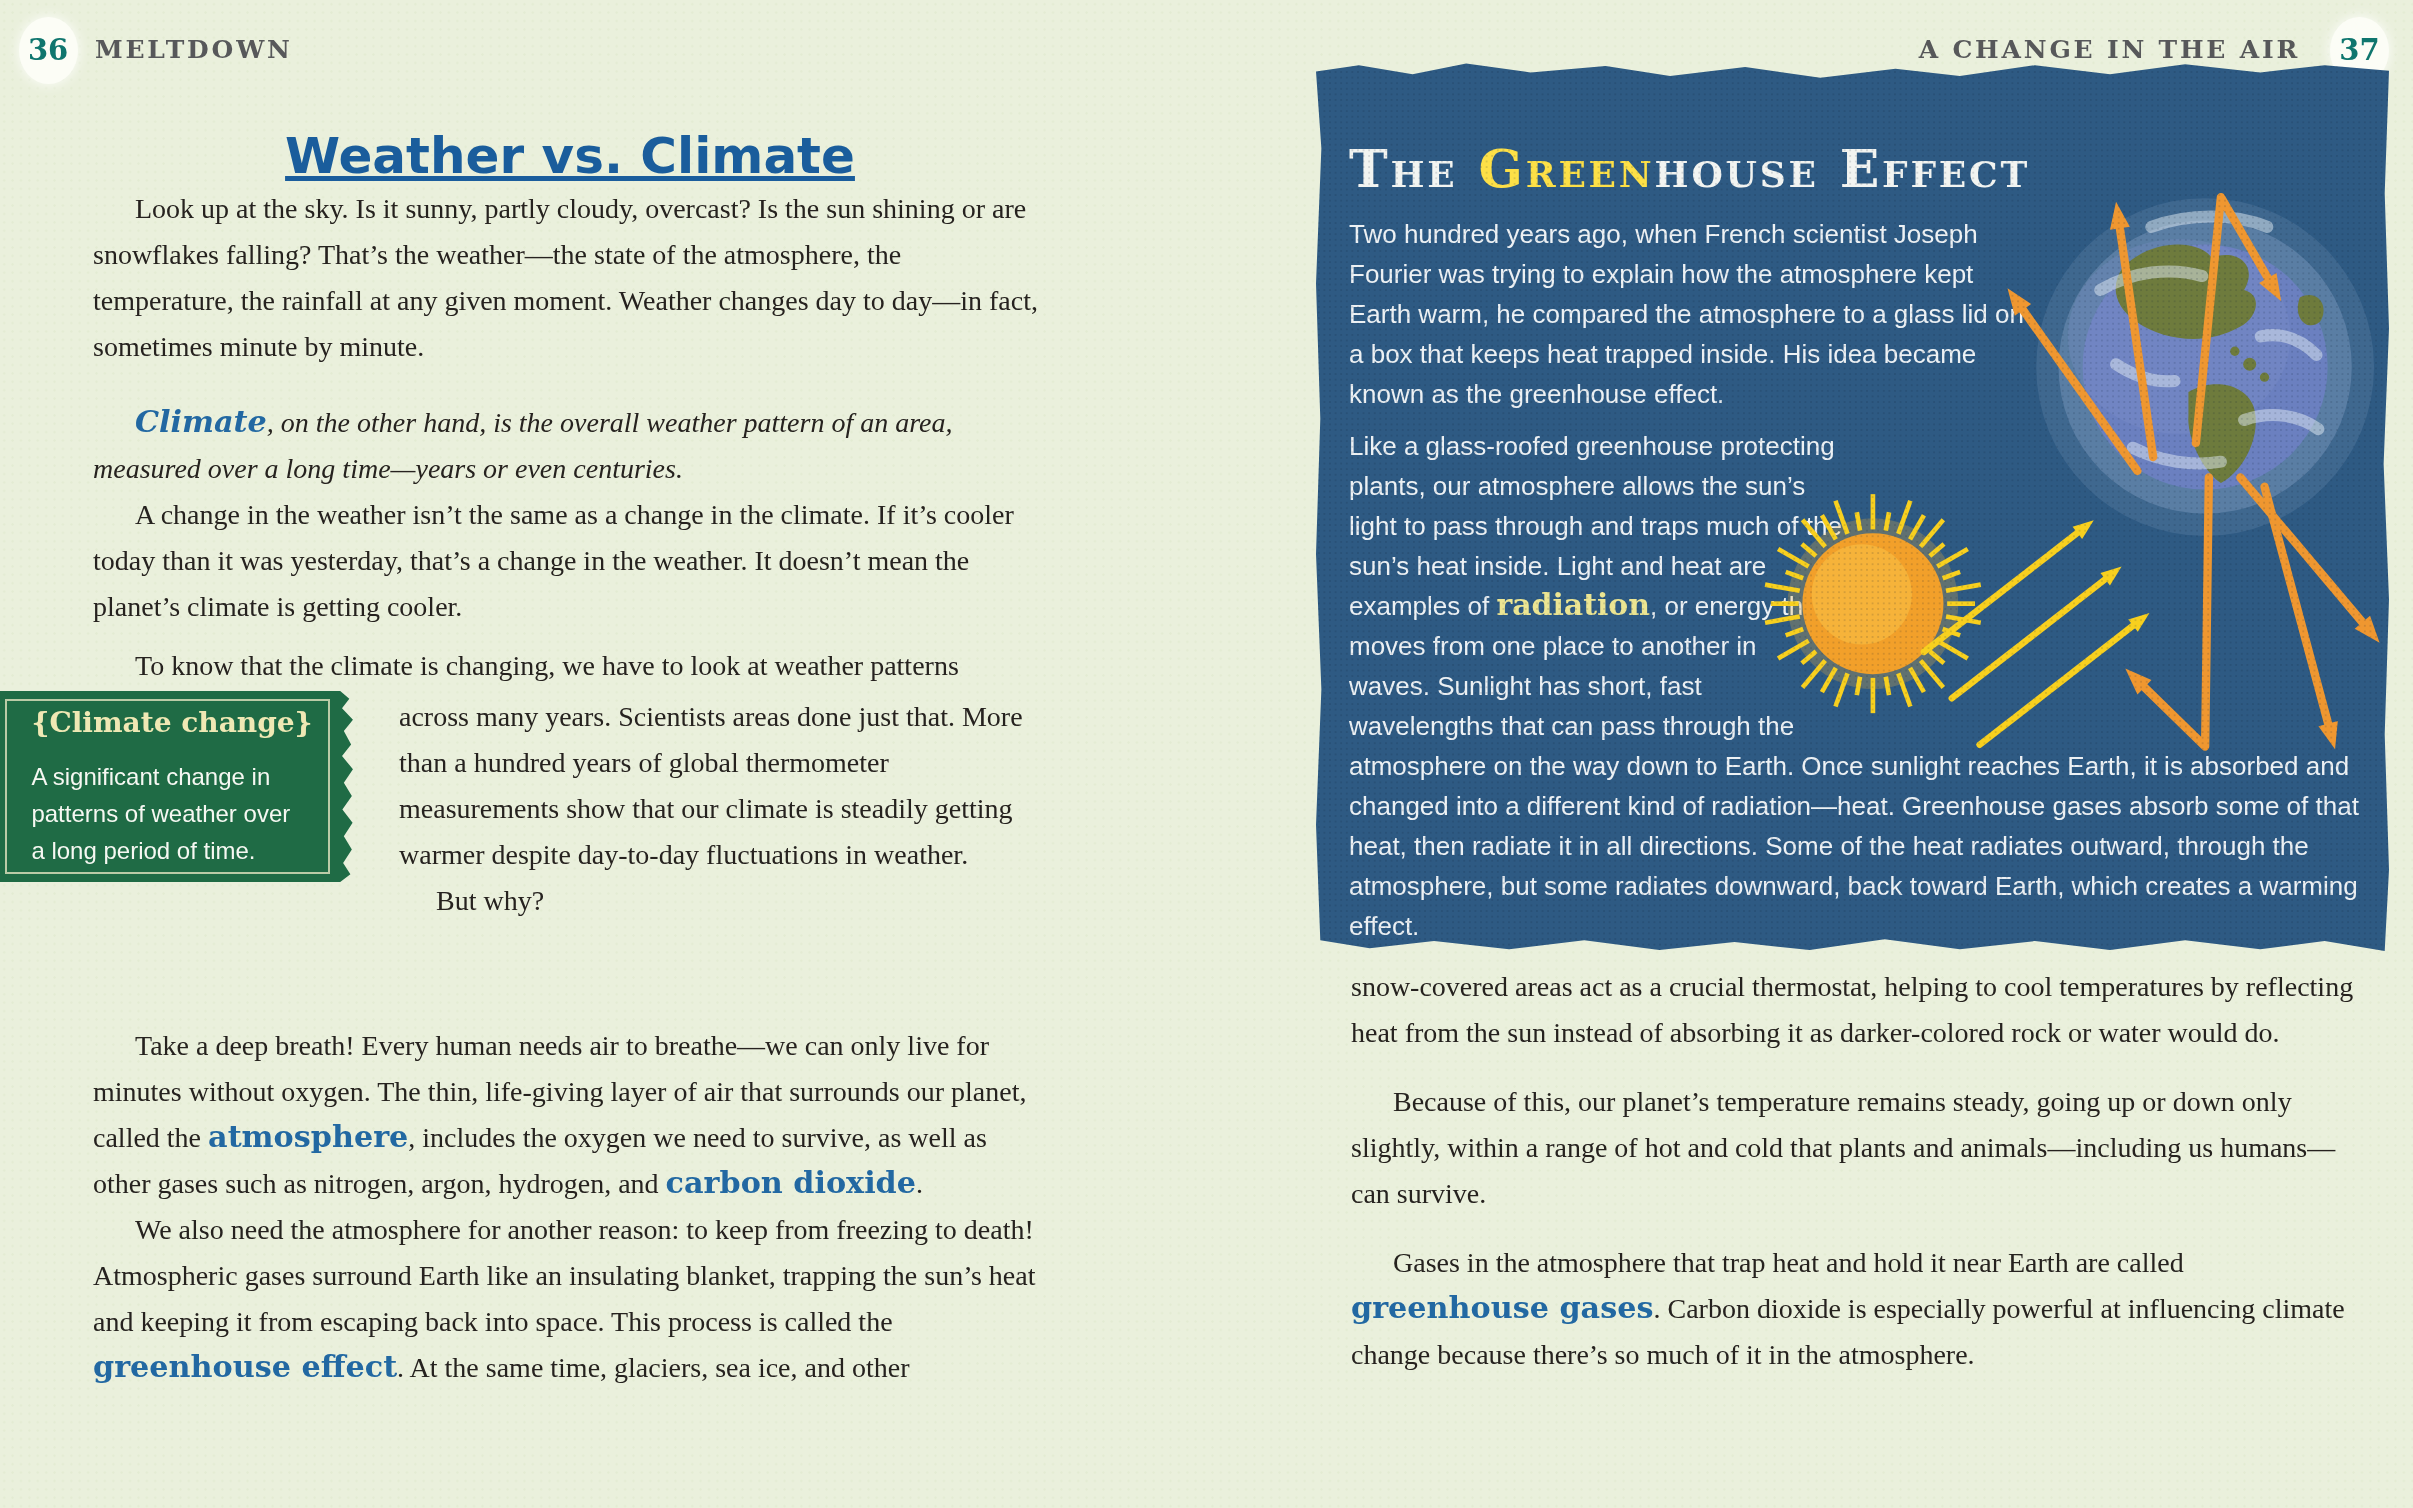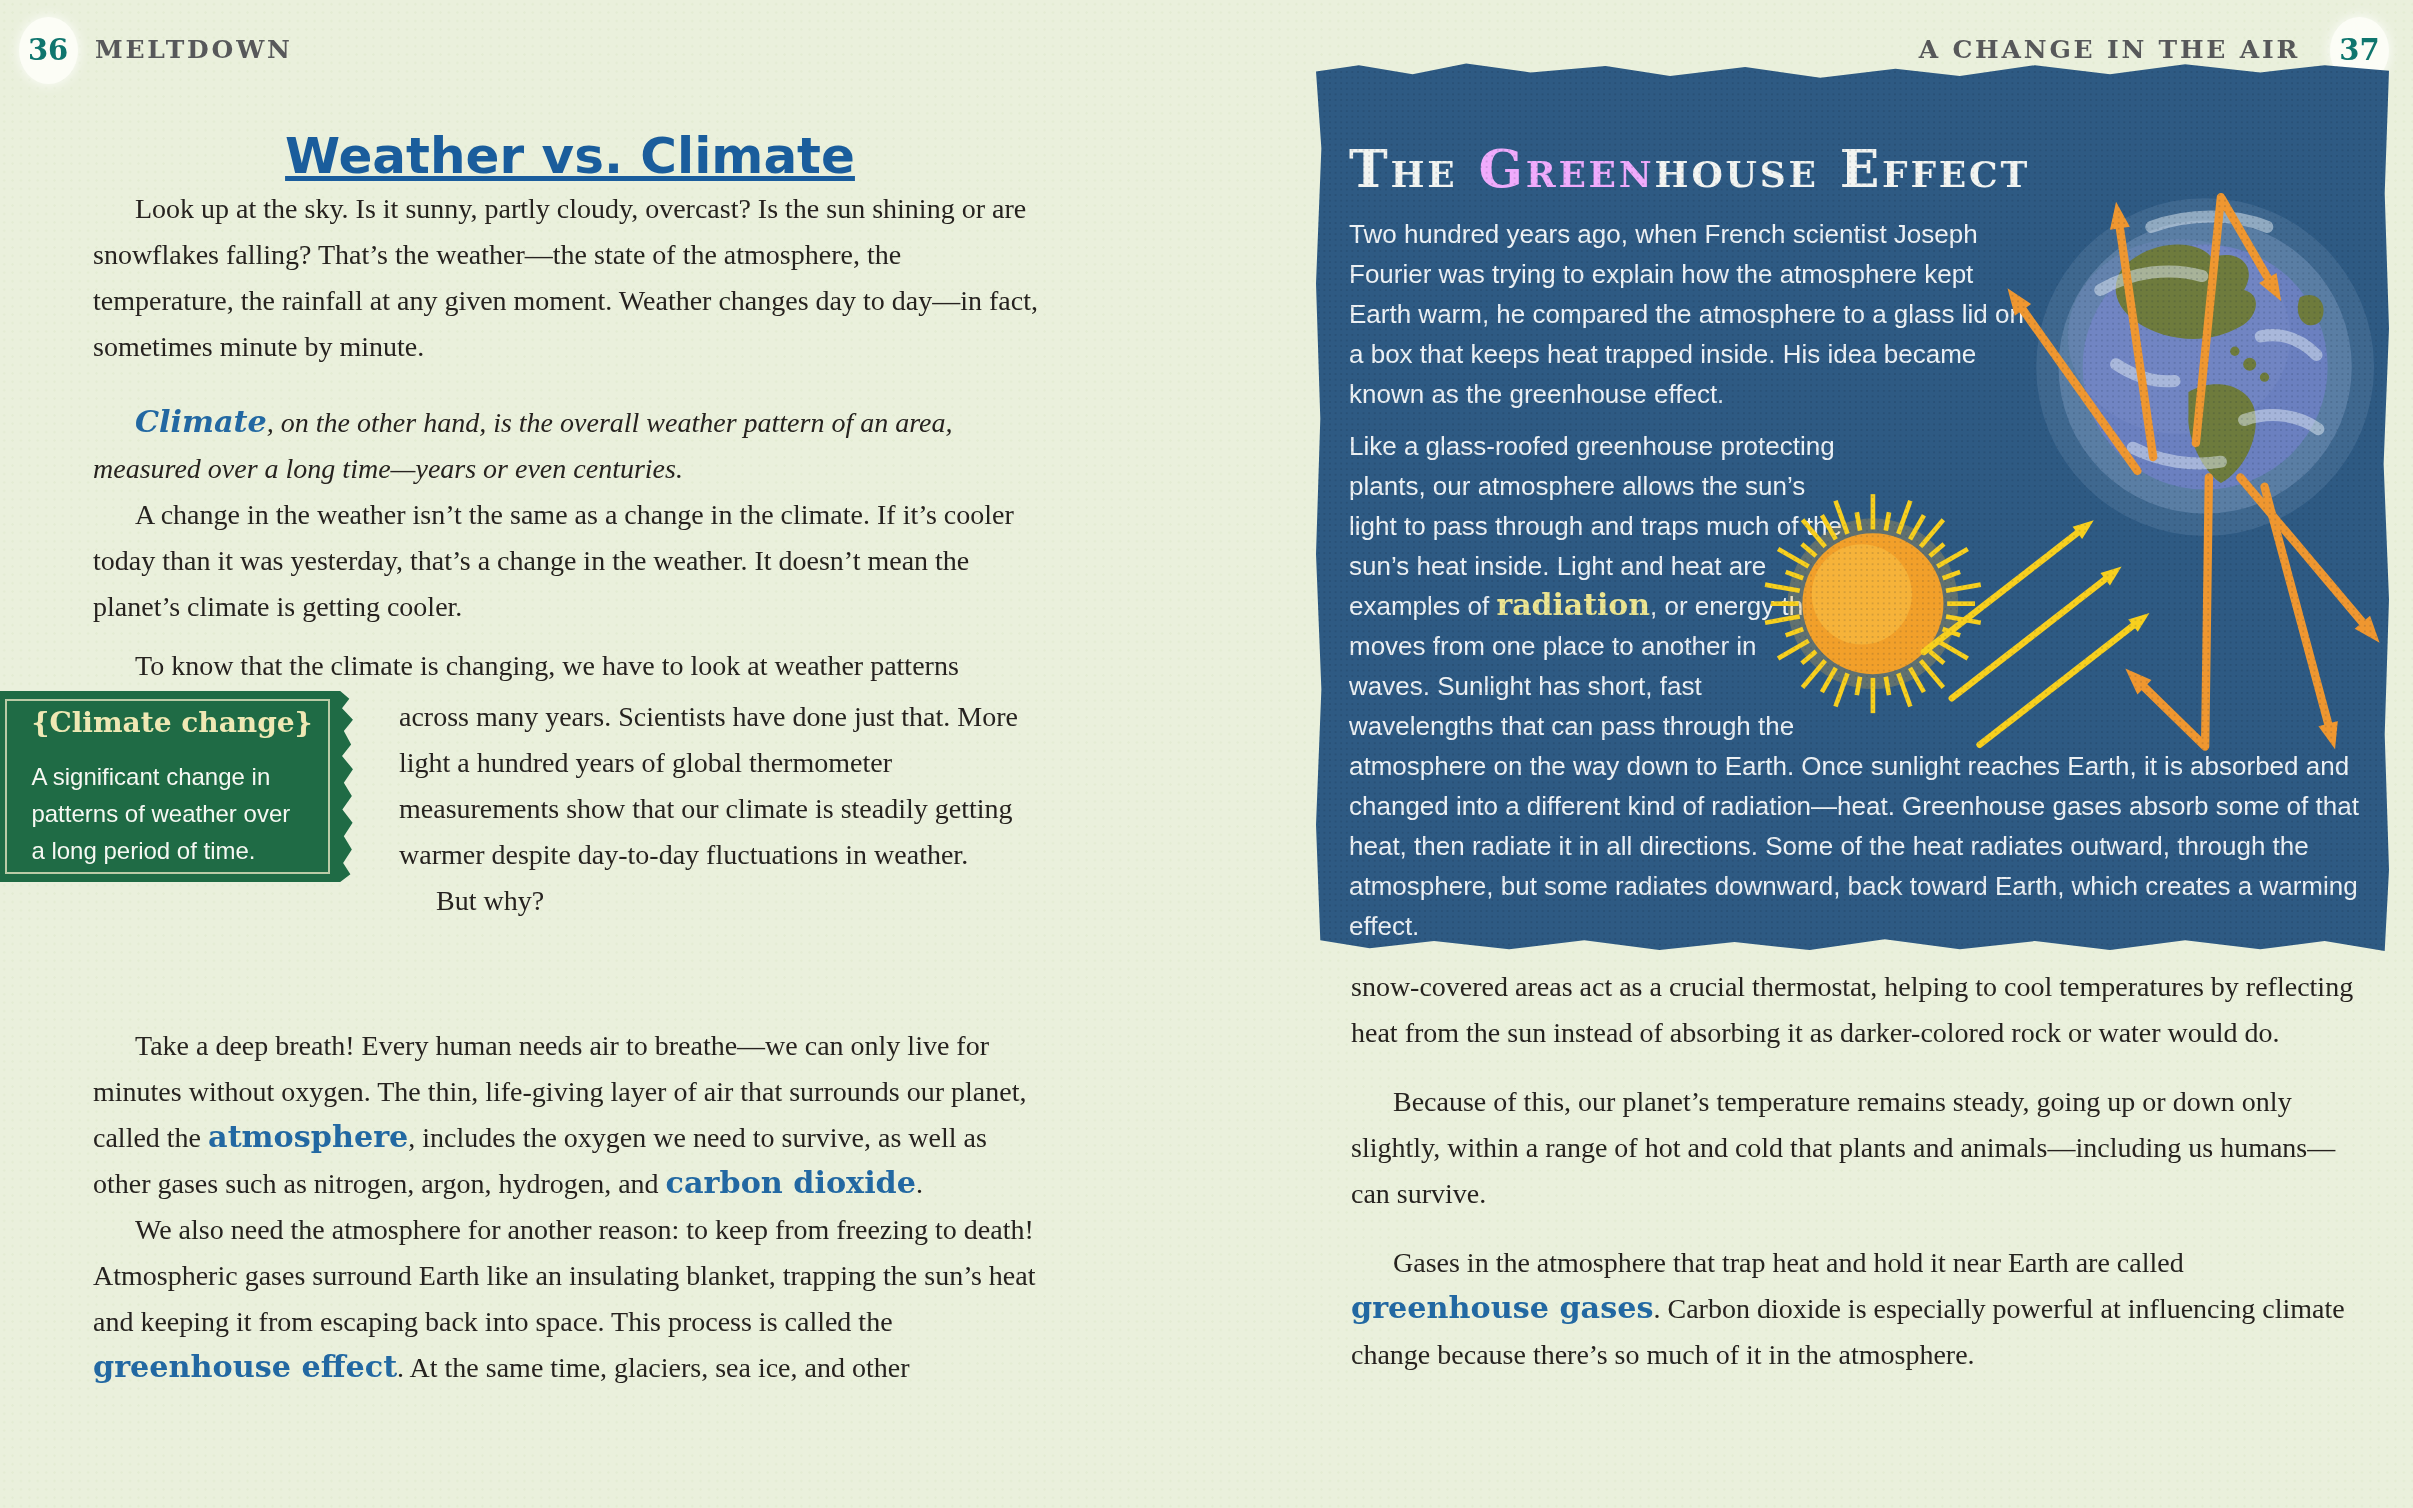--- a/index.html
+++ b/index.html
@@ -44,21 +44,21 @@
   .featbox{position:absolute;left:1316px;top:58px;width:1073px;height:902px;background:#2e5a83;
      clip-path:polygon(0% 1.5%,4% .8%,9% 1.8%,14% .6%,20% 1.6%,27% .9%,33% 2%,40% 1%,47% 2.2%,54% 1.2%,
        60% 2%,67% .8%,74% 1.8%,81% .7%,88% 1.6%,94% .8%,100% 1.4%,99.6% 15%,100% 30%,99.5% 45%,100% 60%,
        99.6% 75%,100% 90%,99.6% 99%,94% 97.9%,88% 98.8%,81% 97.8%,74% 98.9%,67% 97.9%,60% 98.8%,
        53% 97.7%,46% 98.9%,39% 98%,32% 98.9%,25% 97.8%,18% 98.8%,11% 97.9%,5% 98.7%,.4% 97.8%,
        0% 85%,.5% 70%,0% 55%,.4% 40%,0% 25%,.5% 10%);}
   .featbox::after{content:"";position:absolute;inset:0;pointer-events:none;
      background:radial-gradient(rgba(8,24,46,.5) 0.9px, rgba(0,0,0,0) 1.3px);background-size:5.6px 5.6px;opacity:.28;}
   .feat-title{position:absolute;left:33px;top:37px;font-family:"DejaVu Serif", serif;font-weight:700;
      font-size:52px;letter-spacing:2.8px;color:#f2f4f1;font-variant:small-caps;}
-  .feat-title .hl{color:#f0abfc;}
+  .feat-title .hl{color:#fde047;}
   .featp{font-family:"Liberation Sans", sans-serif;font-size:26px;line-height:40px;color:#edf1f4;}
   .feat-p1{position:absolute;left:33px;top:130px;width:687px;}
   .feat-flow{position:absolute;left:33px;top:368px;width:1014px;}
   .ill-spacer{float:right;width:520px;height:319px;}
   .feat-kw{font-family:"DejaVu Serif", serif;font-weight:700;color:#ece592;font-size:1.15em;line-height:1;}
   
   .ill-svg{position:absolute;inset:0;pointer-events:none;}
   
   .rightcol{position:absolute;left:1351px;top:964px;width:1007px;font-size:28px;line-height:46px;}
   .rightcol .para{text-indent:42px;}
@@ -81,21 +81,21 @@
 
   <h1 class="sec-title t1">Weather vs. Climate</h1>
 
   <div class="bodycol b1">
     <p class="para">Look up at the sky. Is it sunny, partly cloudy, overcast? Is the sun shining or are snowflakes falling? That’s the weather—the state of the atmosphere, the temperature, the rainfall at any given moment. Weather changes day to day—in fact, sometimes minute by minute.</p>
     <p class="para gap"><span class="kw">Climate</span><span>, on the other hand, is the overall weather pattern of an area, measured over a long time—years or even centuries.</span></p>
     <p class="para">A change in the weather isn’t the same as a change in the climate. If it’s cooler today than it was yesterday, that’s a change in the weather. It doesn’t mean the planet’s climate is getting cooler.</p>
   </div>
 
   <p class="p4a">To know that the climate is changing, we have to look at weather patterns</p>
-  <p class="p4b">across many years. Scientists have done just that. More light a hundred years of global thermometer measurements show that our climate is steadily getting warmer despite day-to-day fluctuations in weather.</p>
+  <p class="p4b">across many years. Scientists areas done just that. More than a hundred years of global thermometer measurements show that our climate is steadily getting warmer despite day-to-day fluctuations in weather.</p>
   <p class="p4c">But why?</p>
 
   <div class="defbox">
     <div class="inner"></div>
     <div class="defterm">{Climate change}</div>
     <div class="deftext">A significant change in patterns of weather over a long period of time.</div>
   </div>
 
 
   <div class="bodycol b2">

